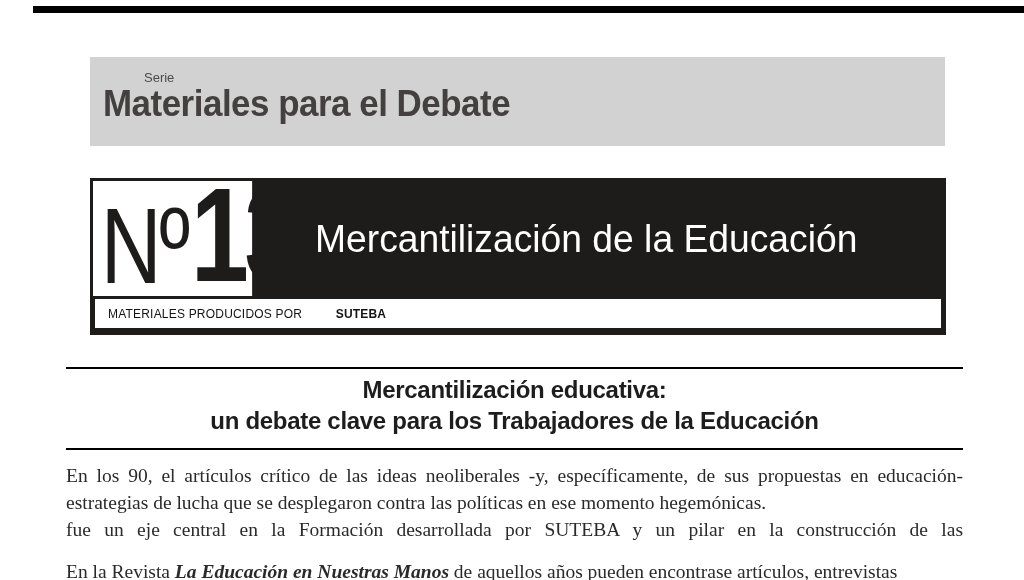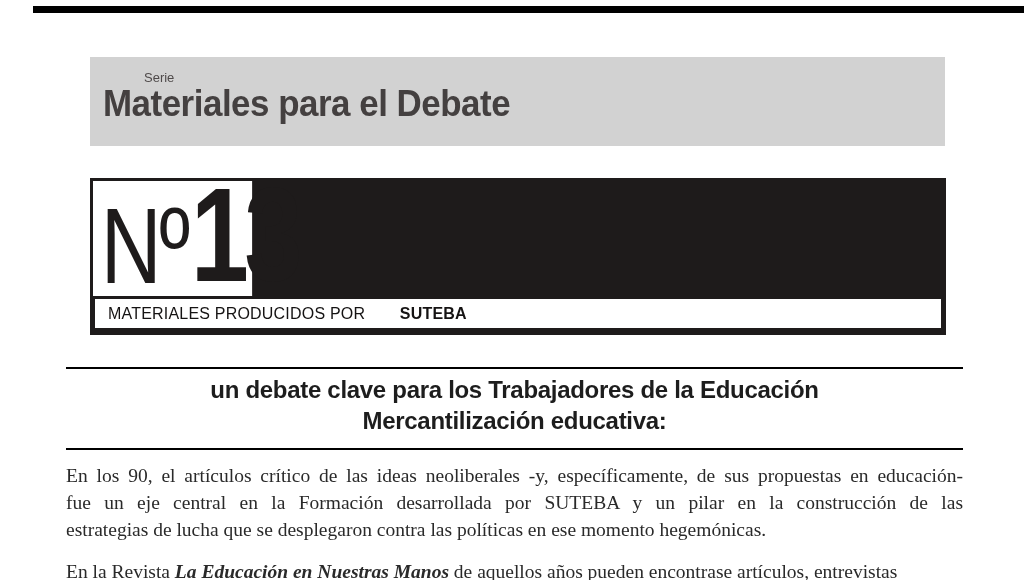--- a/index.html
+++ b/index.html
@@ -64,21 +64,21 @@
   }
   .issue-title{
     font-size:38px;font-weight:normal;color:var(--issue-title-text);
     letter-spacing:0;white-space:nowrap;
     transform:scaleX(0.98);transform-origin:left center;
   }
   .credit-strip{
     position:absolute;left:5px;right:5px;bottom:7px;height:29px;
     background:#ffffff;display:flex;align-items:center;
     padding-left:13px;box-sizing:border-box;
-    font-size:16px;letter-spacing:0.2px;color:#151313;
+    font-size:12px;letter-spacing:0.2px;color:#151313;
     white-space:pre;
   }
   .credit-org{font-weight:bold;margin-left:30px;}
   
   .rule{
     position:absolute;left:66px;width:897px;height:2px;background:var(--rule);
   }
   .rule-top{top:367px;}
   .rule-bottom{top:448px;}
   .article-heading{
@@ -105,35 +105,38 @@
 <div class="series-banner">
   <div class="kicker">Serie</div>
   <div class="banner-title">Materiales para el Debate</div>
 </div>
 
 <div class="issue-box">
   <div class="num-box">
     <span class="num-prefix">Nº</span>
     <span class="num-value">13</span>
   </div>
+  <div class="issue-title-wrap">
+    <span class="issue-title">Mercantilización de la Educación</span>
+  </div>
   <div class="credit-strip">
     <span class="credit-prefix">MATERIALES PRODUCIDOS POR </span>
     <span class="credit-org">SUTEBA</span>
   </div>
 </div>
 
 <div class="rule rule-top"></div>
 <div class="article-heading">
+  <div>Mercantilización educativa:</div>
   <div>un debate clave para los Trabajadores de la Educación</div>
-  <div>Mercantilización educativa:</div>
 </div>
 <div class="rule rule-bottom"></div>
 
 <div class="article-body">
   <div class="para1">
     <div class="jline">En los 90, el artículos crítico de las ideas neoliberales -y, específicamente, de sus propuestas en educación-</div>
+    <div class="jline last">estrategias de lucha que se desplegaron contra las políticas en ese momento hegemónicas.</div>
     <div class="jline">fue un eje central en la Formación desarrollada por SUTEBA y un pilar en la construcción de las</div>
-    <div class="jline last">estrategias de lucha que se desplegaron contra las políticas en ese momento hegemónicas.</div>
   </div>
   <div class="para2">
     <span>En la Revista </span><span class="em">La Educación en Nuestras Manos</span><span> de aquellos años pueden encontrase artículos, entrevistas</span>
   </div>
 </div>
 
 </body></html>

